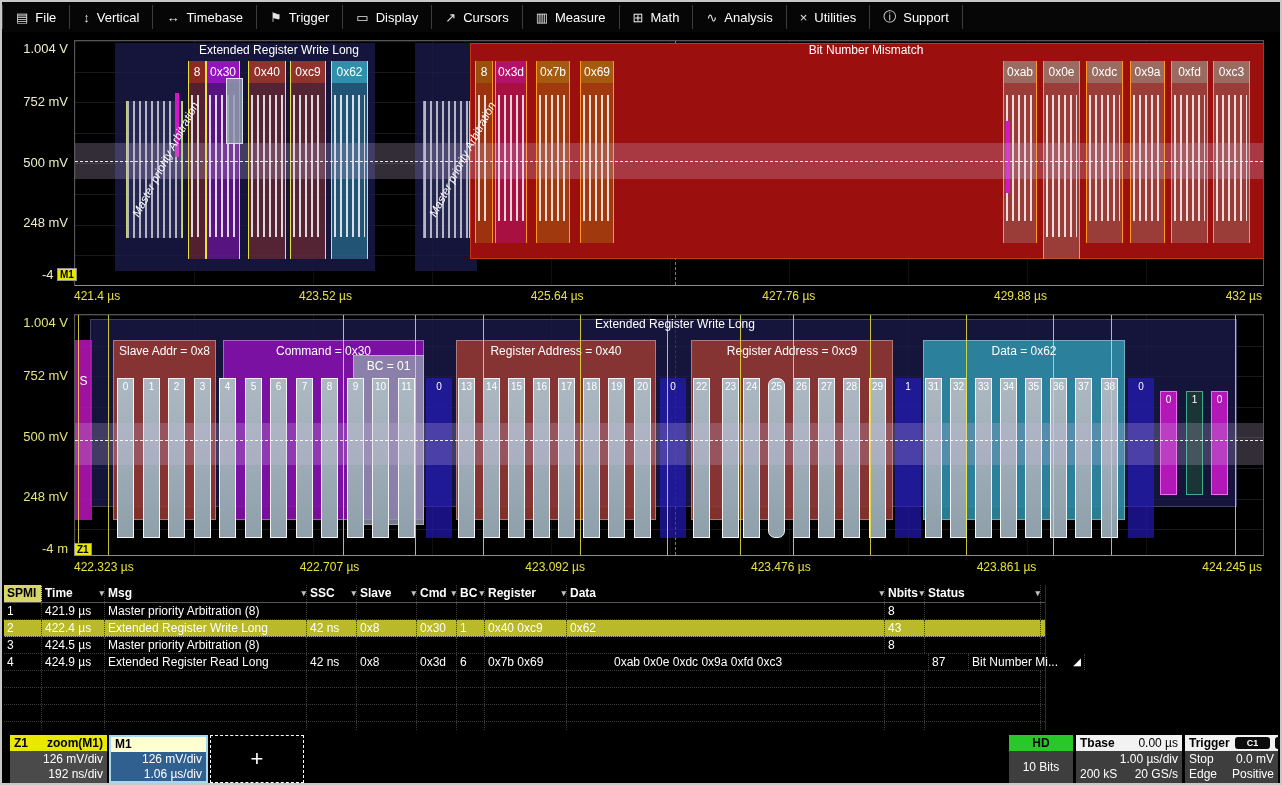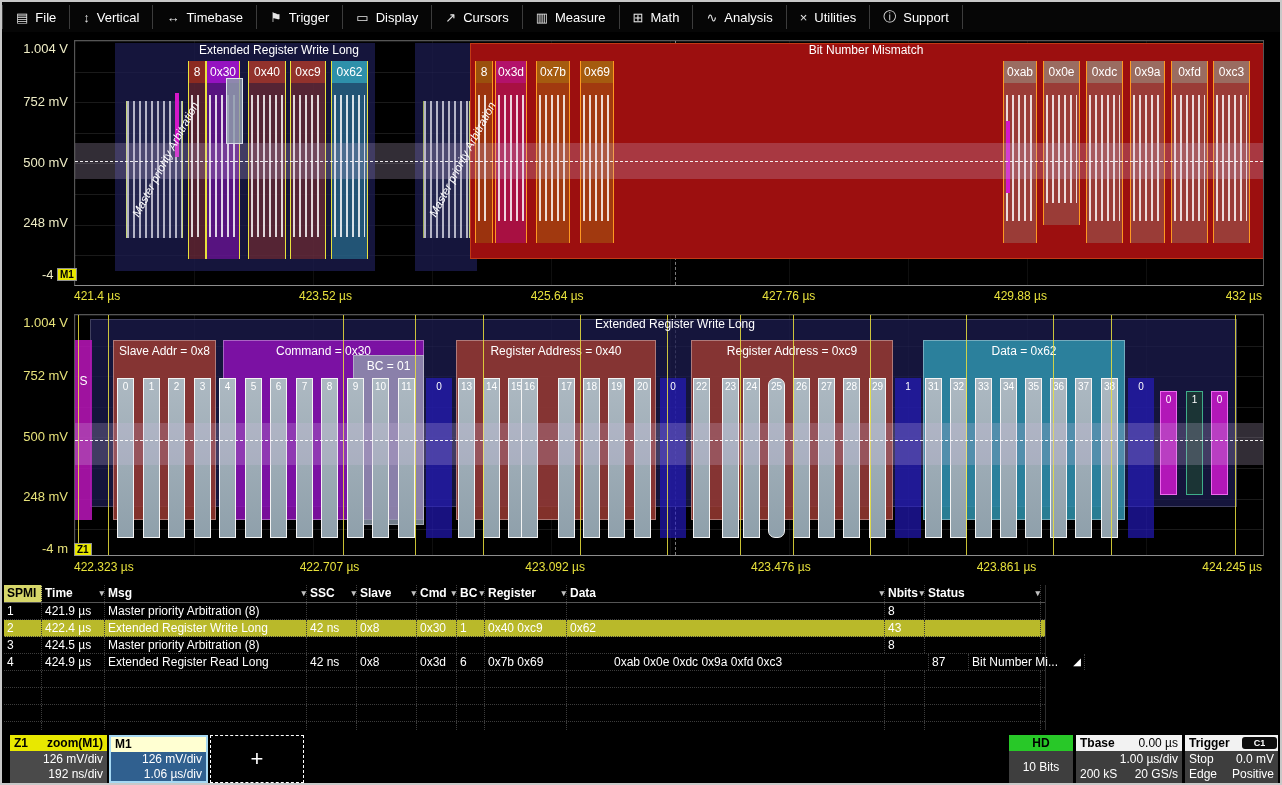--- a/index.html
+++ b/index.html
@@ -76,21 +76,21 @@
   #box-add{left:208px;width:94px;border:1px dashed #fff;color:#fff;display:flex;align-items:center;justify-content:center;font-size:22px;}
   #box-hd{left:1007px;width:64px;}
   #box-hd .dhead{background:#28c828;justify-content:center;}
   #box-hd .dbody{background:#3e3e3e;align-items:center;}
   #box-tbase{left:1074px;width:106px;}
   #box-tbase .dhead{background:#f2f2f2;}
   #box-tbase .dbody{background:#3e3e3e;}
   #box-trig{left:1183px;width:93px;}
   #box-trig .dhead{background:#f2f2f2;}
   #box-trig .dbody{background:#3e3e3e;}
-  .tbadge{background:#0c0c0c;color:#fff;font-size:9px;font-weight:bold;border-radius:3px;padding:0 12px;line-height:12px;margin-left:12px;text-align:center;}
+  .tbadge{background:#0c0c0c;color:#fff;font-size:9px;font-weight:bold;border-radius:3px;padding:0 12px;line-height:12px;margin-left:5px;text-align:center;}
 </style>
 </head>
 <body>
 
 <div class="screen">
 
   <div class="menubar">
       <div class="menu-item">
         <div class="mi-icon">▤</div>
         <div>File</div>
@@ -186,21 +186,21 @@
           <div class="bstripes"></div>
         </div>
         <div class="bcol" style="left: 505px; width: 34px; top: 20px; height: 182px; background: rgba(165, 93, 16, 0.55); border-left: 1px solid rgb(255, 152, 32); border-right: 1px solid rgb(255, 152, 32);">
           <div class="blabel" style="background: rgba(165, 93, 16, 0.95);">0x69</div>
           <div class="bstripes"></div>
         </div>
         <div class="bcol" style="left: 928px; width: 34px; top: 20px; height: 182px; background: rgba(154, 116, 104, 0.45); border-left: 1px solid rgb(255, 152, 32); border-right: 1px solid rgb(255, 152, 32);">
           <div class="blabel" style="background: rgba(154, 116, 104, 0.85);">0xab</div>
           <div class="bstripes"></div>
         </div>
-        <div class="bcol" style="left: 968px; width: 37px; top: 20px; height: 164px; background: rgba(154, 116, 104, 0.45); border-left: 1px solid rgb(255, 152, 32); border-right: 1px solid rgb(255, 152, 32);">
+        <div class="bcol" style="left: 968px; width: 37px; top: 20px; height: 198px; background: rgba(154, 116, 104, 0.45); border-left: 1px solid rgb(255, 152, 32); border-right: 1px solid rgb(255, 152, 32);">
           <div class="blabel" style="background: rgba(154, 116, 104, 0.85);">0x0e</div>
           <div class="bstripes"></div>
         </div>
         <div class="bcol" style="left: 1011px; width: 37px; top: 20px; height: 182px; background: rgba(154, 116, 104, 0.45); border-left: 1px solid rgb(255, 152, 32); border-right: 1px solid rgb(255, 152, 32);">
           <div class="blabel" style="background: rgba(154, 116, 104, 0.85);">0xdc</div>
           <div class="bstripes"></div>
         </div>
         <div class="bcol" style="left: 1055px; width: 35px; top: 20px; height: 182px; background: rgba(154, 116, 104, 0.45); border-left: 1px solid rgb(255, 152, 32); border-right: 1px solid rgb(255, 152, 32);">
           <div class="blabel" style="background: rgba(154, 116, 104, 0.85);">0x9a</div>
           <div class="bstripes"></div>
@@ -259,21 +259,21 @@
         </div>
         <div class="bitbar" style="left: 272px;">9</div>
         <div class="bitbar" style="left: 297px;">10</div>
         <div class="bitbar" style="left: 323px;">11</div>
         <div class="field" style="left: 381px; width: 200px; background: rgba(153, 58, 49, 0.85);">
           <div class="flabel">Register Address = 0x40</div>
         </div>
         <div class="bitbar" style="left: 383px;">13</div>
         <div class="bitbar" style="left: 408px;">14</div>
         <div class="bitbar" style="left: 433px;">15</div>
-        <div class="bitbar" style="left: 446px;">16</div>
+        <div class="bitbar" style="left: 458px;">16</div>
         <div class="bitbar" style="left: 483px;">17</div>
         <div class="bitbar" style="left: 508px;">18</div>
         <div class="bitbar" style="left: 533px;">19</div>
         <div class="bitbar" style="left: 559px;">20</div>
         <div class="field" style="left: 616px; width: 202px; background: rgba(153, 58, 49, 0.85);">
           <div class="flabel">Register Address = 0xc9</div>
         </div>
         <div class="bitbar" style="left: 618px;">22</div>
         <div class="bitbar" style="left: 647px;">23</div>
         <div class="bitbar" style="left: 668px;">24</div>

